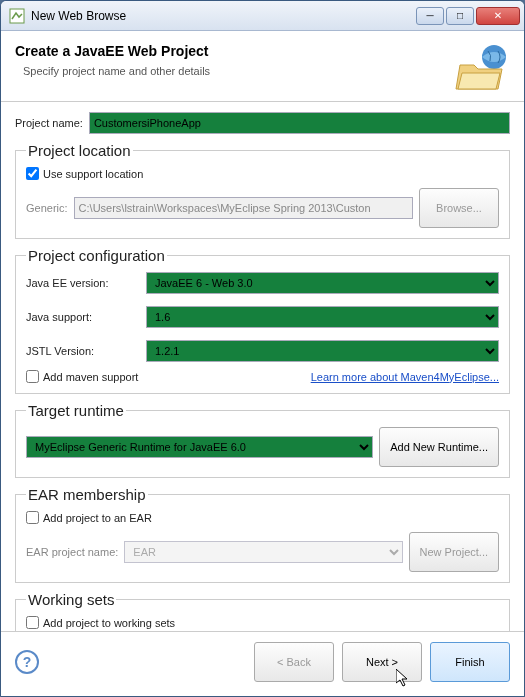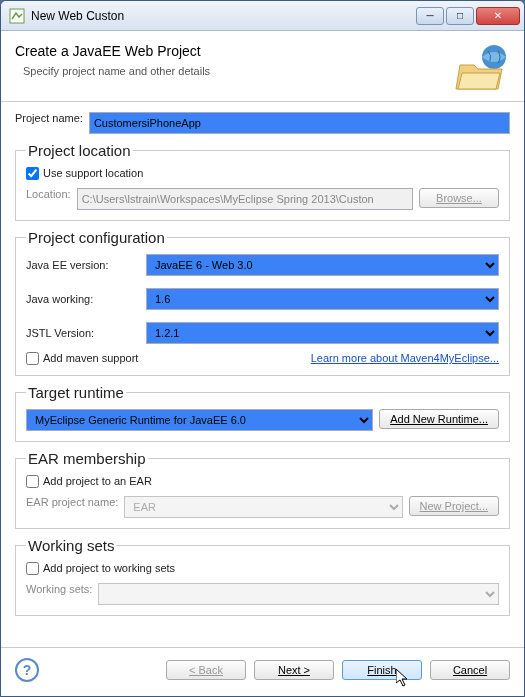--- a/index.html
+++ b/index.html
@@ -6,52 +6,52 @@
 body { margin: 0; padding: 0; background: #5a7aa0; width: 525px; height: 697px; overflow: hidden; }
 .window { width: 525px; height: 697px; background: #fff; border: 1px solid #3a5a80; border-radius: 6px 6px 0 0; box-shadow: 0 0 8px rgba(0,0,0,0.3); display: flex; flex-direction: column; }
 .titlebar { height: 30px; background: linear-gradient(#f0f4fa, #d8e2f0); border-bottom: 1px solid #a8b8d0; display: flex; align-items: center; padding: 0 4px 0 8px; border-radius: 6px 6px 0 0; }
 .titlebar-icon { width: 16px; height: 16px; margin-right: 6px; }
 .titlebar-title { font-size: 12px; color: #000; flex: 1; }
 .win-btns { display: flex; gap: 2px; }
 .win-btn { width: 28px; height: 18px; border: 1px solid #7a94b8; border-radius: 3px; background: linear-gradient(#eaf0fa,#cad8ec); display: flex; align-items: center; justify-content: center; font-size: 10px; cursor: default; }
 .win-btn.close { background: linear-gradient(#e8807a,#d04540); color: #fff; border-color: #a03030; width: 44px; }
 .header { background: #fff; padding: 12px 14px 10px 14px; border-bottom: 1px solid #ccc; display: flex; align-items: flex-start; }
 .header-text { flex: 1; }
-.header-title { font-size: 14px; font-weight: normal; color: #000; margin-bottom: 6px; }
+.header-title { font-size: 14px; font-weight: bold; color: #000; margin-bottom: 6px; }
 .header-subtitle { font-size: 11px; color: #555; margin-left: 8px; }
 .header-icon { width: 56px; height: 48px; }
 .content { flex: 1; padding: 10px 14px; font-size: 11px; color: #222; overflow: hidden; }
-.row { display: flex; margin-bottom: 8px; }
+.row { display: flex; align-items: center; margin-bottom: 8px; }
 .lbl { white-space: nowrap; margin-right: 6px; }
-input[type=text], select { font-size: 11px; padding: 2px 4px; border: 1px solid #aab; background: #3b82f6; height: 22px; }
+input[type=text], select { font-size: 11px; padding: 2px 4px; border: 1px solid #aab; background: #15803d; height: 22px; }
 input[type=text]:disabled, select:disabled { background: #f0f0f0; color: #888; }
 input[type=checkbox] { margin: 0 4px 0 0; vertical-align: middle; }
 fieldset { border: 1px solid #ccc; margin: 0 0 8px 0; padding: 8px 10px 10px 10px; }
 legend { font-size: 15px; color: #222; padding: 0 2px; }
-.btn { font-size: 11px; height: 20px; padding: 0 10px; background: linear-gradient(#fdfdfd,#e8e8e8); border: 1px solid #aaa; border-radius: 3px; cursor: default; min-width: 80px; text-decoration: underline; }
+.btn { font-size: 11px; height: 40px; padding: 0 10px; background: linear-gradient(#fdfdfd,#e8e8e8); border: 1px solid #aaa; border-radius: 3px; cursor: default; min-width: 80px; }
 .btn:disabled { color: #999; }
 .btn.finish { background: linear-gradient(#eaf4ff,#cfe6fc); border-color: #5a9ad8; }
 .link { color: #1a4fc8; text-decoration: underline; cursor: pointer; }
 .footer { border-top: 1px solid #ccc; padding: 10px 14px 14px 14px; display: flex; align-items: center; }
 .help { width: 24px; height: 24px; border: 2px solid #5a8ac8; border-radius: 50%; color: #5a8ac8; display: flex; align-items: center; justify-content: center; font-weight: bold; font-size: 14px; }
 .footer-btns { flex: 1; display: flex; justify-content: flex-end; gap: 8px; }
 .grid2 { display: grid; grid-template-columns: 120px 1fr; row-gap: 12px; align-items: center; }
 select { width: 100%; }
 .cursor { position: absolute; left: 396px; top: 669px; pointer-events: none; }
 </style>
 </head>
 <body>
 
 <div class="window">
   <div class="titlebar">
     <svg class="titlebar-icon" viewBox="0 0 16 16">
         <rect x="1" y="1" width="14" height="14" fill="#fff" stroke="#6a9a4a"></rect>
         <path d="M3 11 L7 5 L10 9 L13 6" stroke="#6a9a4a" fill="none" stroke-width="1.5"></path>
       </svg>
-    <span class="titlebar-title">New Web Custon</span>
+    <span class="titlebar-title">New Web Browse</span>
     <div class="win-btns">
       <div class="win-btn">─</div>
       <div class="win-btn">□</div>
       <div class="win-btn close">✕</div>
     </div>
   </div>
 
   <div class="header">
     <div class="header-text">
       <div class="header-title">Create a JavaEE Web Project</div>
@@ -73,32 +73,32 @@
       <input type="text" style="flex: 1 1 0%;" value="CustomersiPhoneApp">
     </div>
 
     <fieldset>
       <legend>Project location</legend>
       <div class="row">
         <input type="checkbox" checked="" style="">
         <span>Use support location</span>
       </div>
       <div class="row" style="margin-bottom:0">
-        <span class="lbl" style="color:#888">Location:</span>
+        <span class="lbl" style="color:#888">Generic:</span>
         <input type="text" disabled="" style="flex: 1 1 0%;" value="C:\Users\lstrain\Workspaces\MyEclipse Spring 2013\Custon">
         <button class="btn" disabled="" style="margin-left:6px">Browse...</button>
       </div>
     </fieldset>
 
     <fieldset>
       <legend>Project configuration</legend>
       <div class="grid2">
         <span>Java EE version:</span>
         <select><option>JavaEE 6 - Web 3.0</option></select>
-        <span>Java working:</span>
+        <span>Java support:</span>
         <select><option>1.6</option></select>
         <span>JSTL Version:</span>
         <select><option>1.2.1</option></select>
       </div>
       <div class="row" style="margin-top:8px; margin-bottom:0">
         <input type="checkbox" style="">
         <span>Add maven support</span>
         <span style="flex:1"></span>
         <span class="link">Learn more about Maven4MyEclipse...</span>
       </div>
@@ -137,20 +137,19 @@
       </div>
     </fieldset>
   </div>
 
   <div class="footer">
     <div class="help">?</div>
     <div class="footer-btns">
       <button class="btn" disabled="">&lt; Back</button>
       <button class="btn">Next &gt;</button>
       <button class="btn finish">Finish</button>
-      <button class="btn">Cancel</button>
     </div>
   </div>
 </div>
 
 <svg class="cursor" width="16" height="20" viewBox="0 0 16 20">
     <path d="M0 0 L0 14 L4 11 L7 17 L9 16 L6 10 L11 10 Z" fill="#fff" stroke="#000"></path>
   </svg>
 
 </body></html>

